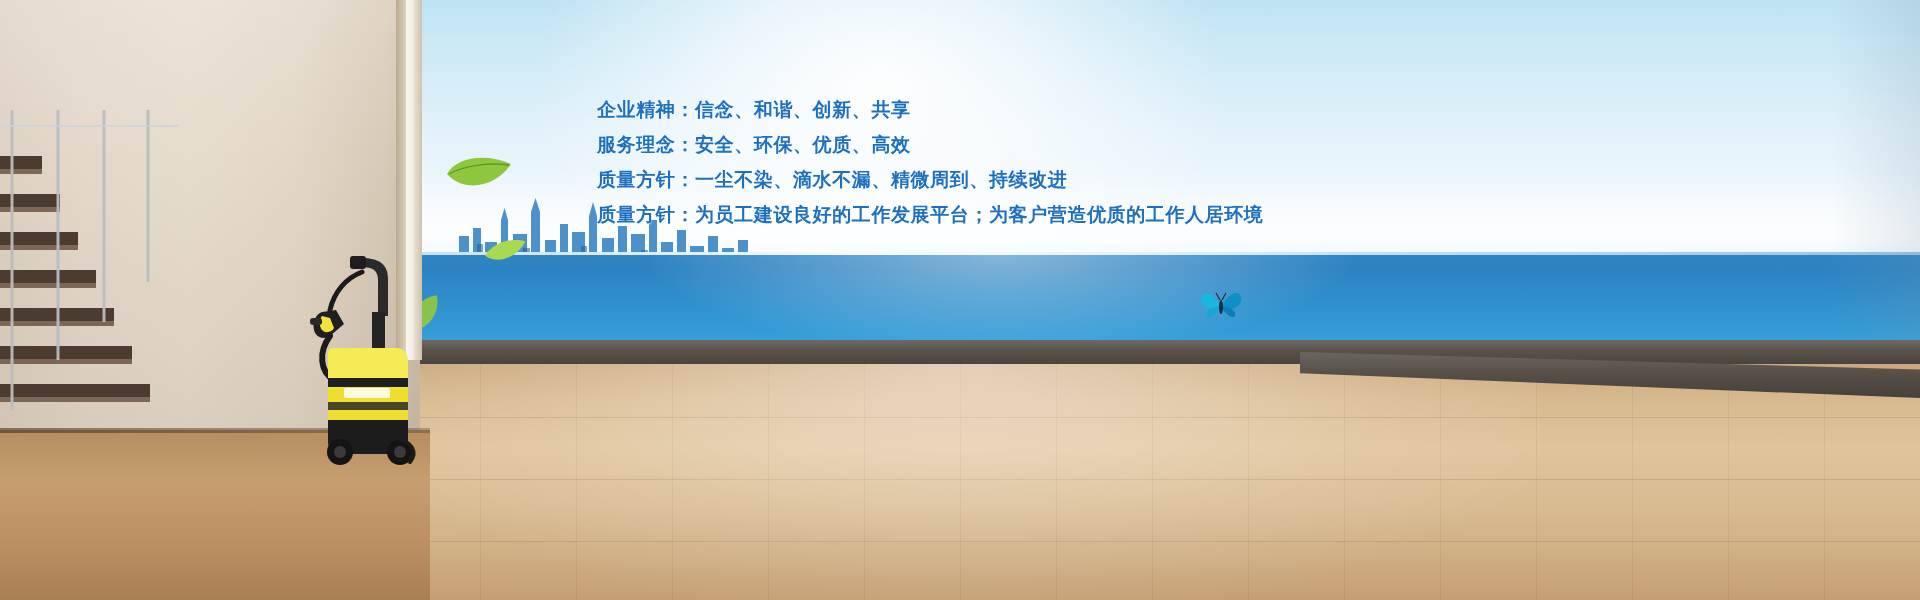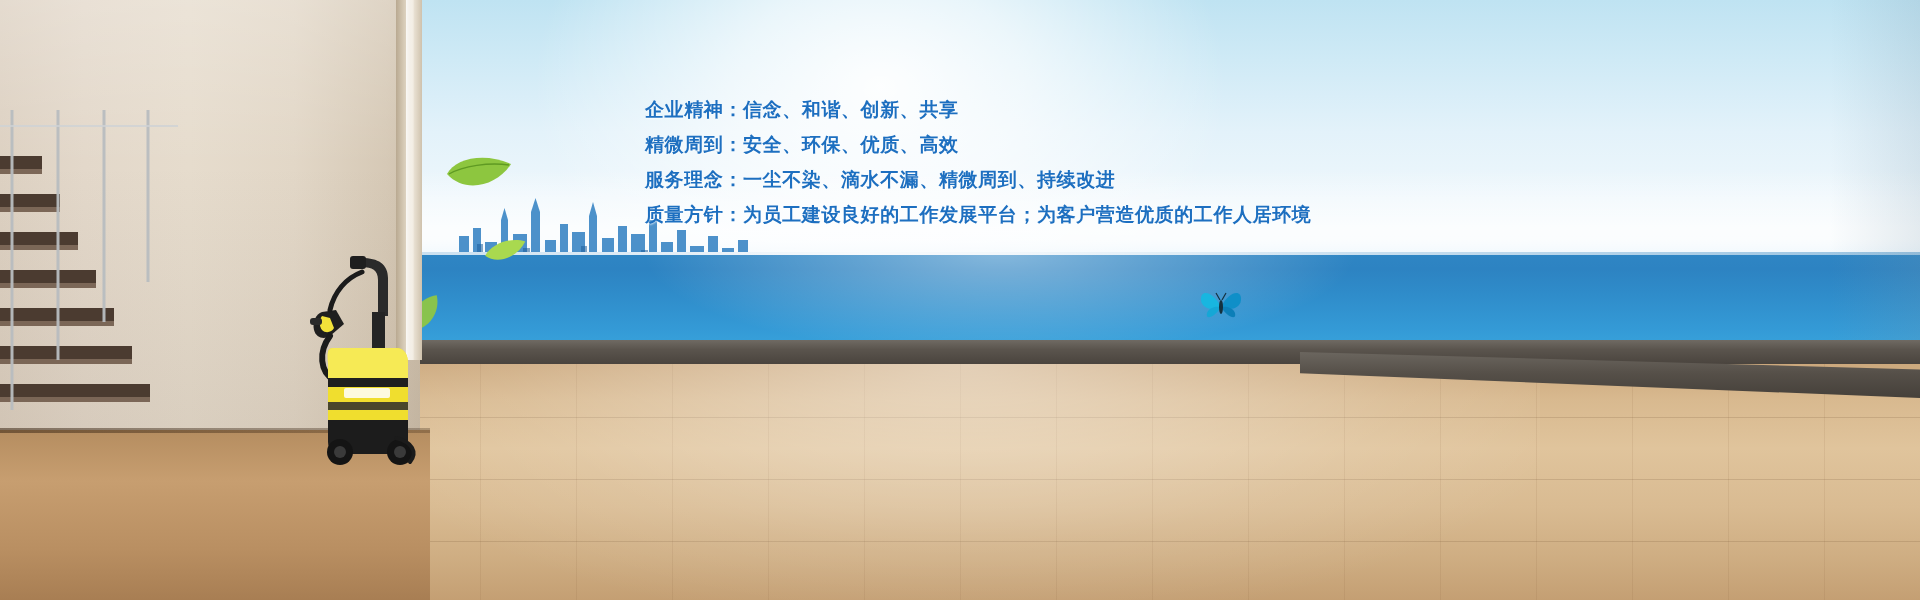--- a/index.html
+++ b/index.html
@@ -127,21 +127,21 @@
     position:absolute;left:597px;top:92px;width:760px;
     color:#1d6fc0;
     font-family:"DejaVu Sans","Liberation Sans",sans-serif;
     font-weight:700;
     font-size:19px;
     letter-spacing:.6px;
     line-height:35px;
     text-shadow:0 1px 2px rgba(255,255,255,.75);
     white-space:nowrap;
   }
-  .slogan .line{display:block;margin-left:48px;}
+  .slogan .line{display:block;}
 
   .dark-right-edge{
     position:absolute;right:0;top:0;width:90px;height:360px;
     background:linear-gradient(to left, rgba(120,150,170,.18), rgba(255,255,255,0));
   }
 </style>
 </head>
 <body>
 
 <div class="banner">
@@ -227,22 +227,22 @@
           <ellipse cx="1460" cy="60" rx="34" ry="14"></ellipse>
         </g>
       </svg>
     </div>
 
     <div class="dark-right-edge"></div>
   </div>
 
   <div class="slogan">
     <span class="line">企业精神：信念、和谐、创新、共享</span>
-    <span class="line">精微周到：安全、环保、优质、高效</span>
-    <span class="line">服务理念：一尘不染、滴水不漏、精微周到、持续改进</span>
+    <span class="line">服务理念：安全、环保、优质、高效</span>
+    <span class="line">质量方针：一尘不染、滴水不漏、精微周到、持续改进</span>
     <span class="line">质量方针：为员工建设良好的工作发展平台；为客户营造优质的工作人居环境</span>
   </div>
 
   <div class="leaf" style="left:445px;top:152px;">
     <svg width="70" height="46" viewBox="0 0 70 46">
       <path d="M2 22 C10 6, 40 0, 66 12 C52 34, 20 42, 2 22 Z" fill="#8dc63f"></path>
       <path d="M4 22 C18 14, 44 10, 64 13" stroke="#5f9a23" stroke-width="1.4" fill="none"></path>
     </svg>
   </div>
   <div class="leaf" style="left:366px;top:188px;transform:rotate(22deg);">

